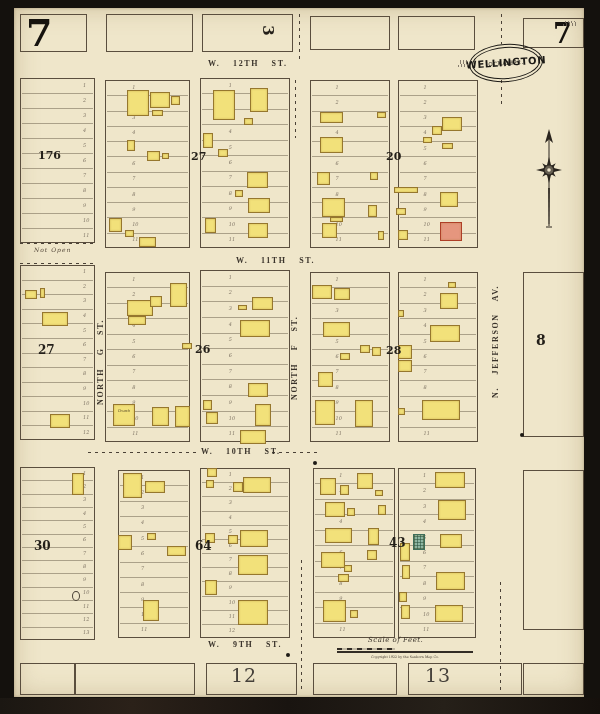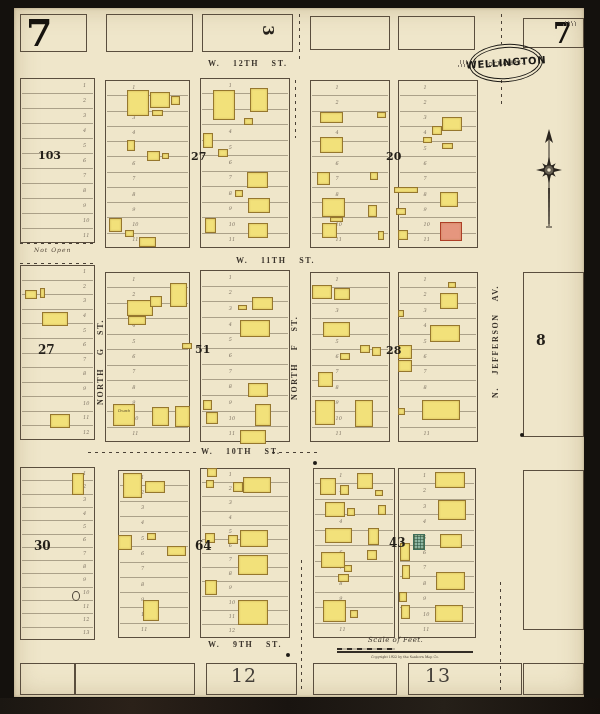--- a/index.html
+++ b/index.html
@@ -537,25 +537,25 @@
         <div class="bldg" style="left: 386px; top: 535px; width: 10px; height: 18px;"></div>
         <div class="bldg" style="left: 388px; top: 557px; width: 8px; height: 14px;"></div>
         <div class="bldg" style="left: 422px; top: 564px; width: 29px; height: 18px;"></div>
         <div class="bldg" style="left: 385px; top: 584px; width: 8px; height: 10px;"></div>
         <div class="bldg" style="left: 387px; top: 597px; width: 9px; height: 14px;"></div>
         <div class="bldg" style="left: 421px; top: 597px; width: 28px; height: 17px;"></div>
         <div class="dot" style="left: 272px; top: 645px; width: 4px; height: 4px;"></div>
         <div class="dot" style="left: 299px; top: 453px; width: 4px; height: 4px;"></div>
         <div class="dot" style="left: 506px; top: 425px; width: 4px; height: 4px;"></div>
         <div class="circ" style="left: 58px; top: 583px; width: 8px; height: 10px;"></div>
-        <div class="blocknum" style="left: 24px; top: 142px; font-size: 11px;">103</div>
+        <div class="blocknum" style="left: 24px; top: 142px; font-size: 11px;">176</div>
         <div class="blocknum" style="left: 177px; top: 143px; font-size: 11px;">27</div>
         <div class="blocknum" style="left: 372px; top: 143px; font-size: 11px;">20</div>
         <div class="blocknum" style="left: 24px; top: 336px; font-size: 12px;">27</div>
-        <div class="blocknum" style="left: 181px; top: 336px; font-size: 11px;">51</div>
+        <div class="blocknum" style="left: 181px; top: 336px; font-size: 11px;">26</div>
         <div class="blocknum" style="left: 372px; top: 337px; font-size: 11px;">28</div>
         <div class="blocknum" style="left: 20px; top: 532px; font-size: 12px;">30</div>
         <div class="blocknum" style="left: 181px; top: 532px; font-size: 12px;">64</div>
         <div class="blocknum" style="left: 375px; top: 529px; font-size: 12px;">43</div>
         <div class="blocknum" style="left: 522px; top: 325px; font-size: 14px;">8</div>
         <div class="blocknum" style="left: 248px; top: 15px; font-size: 15px; transform: rotate(90deg);">3</div>
         <div class="blocknum light" style="left: 217px; top: 658px; font-size: 19px;">12</div>
         <div class="blocknum light" style="left: 411px; top: 658px; font-size: 19px;">13</div>
       </div>
 

